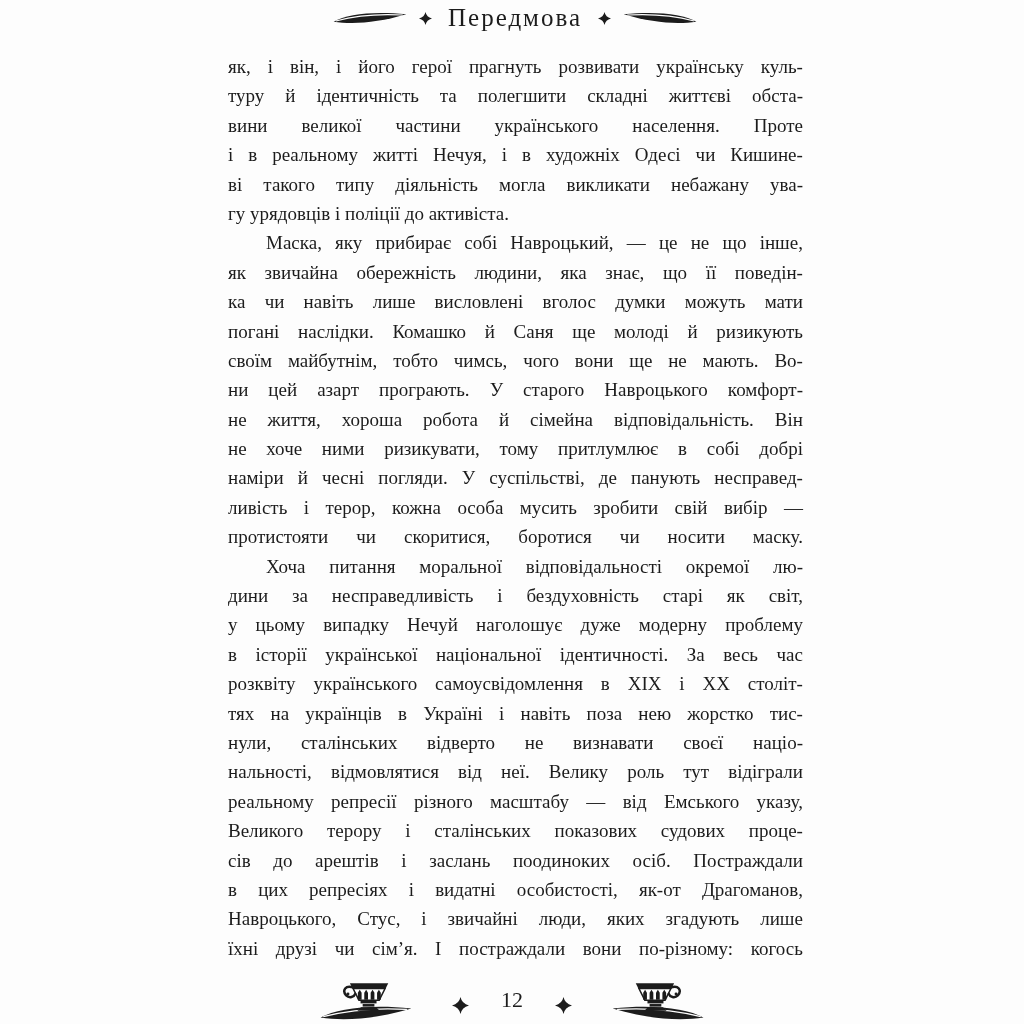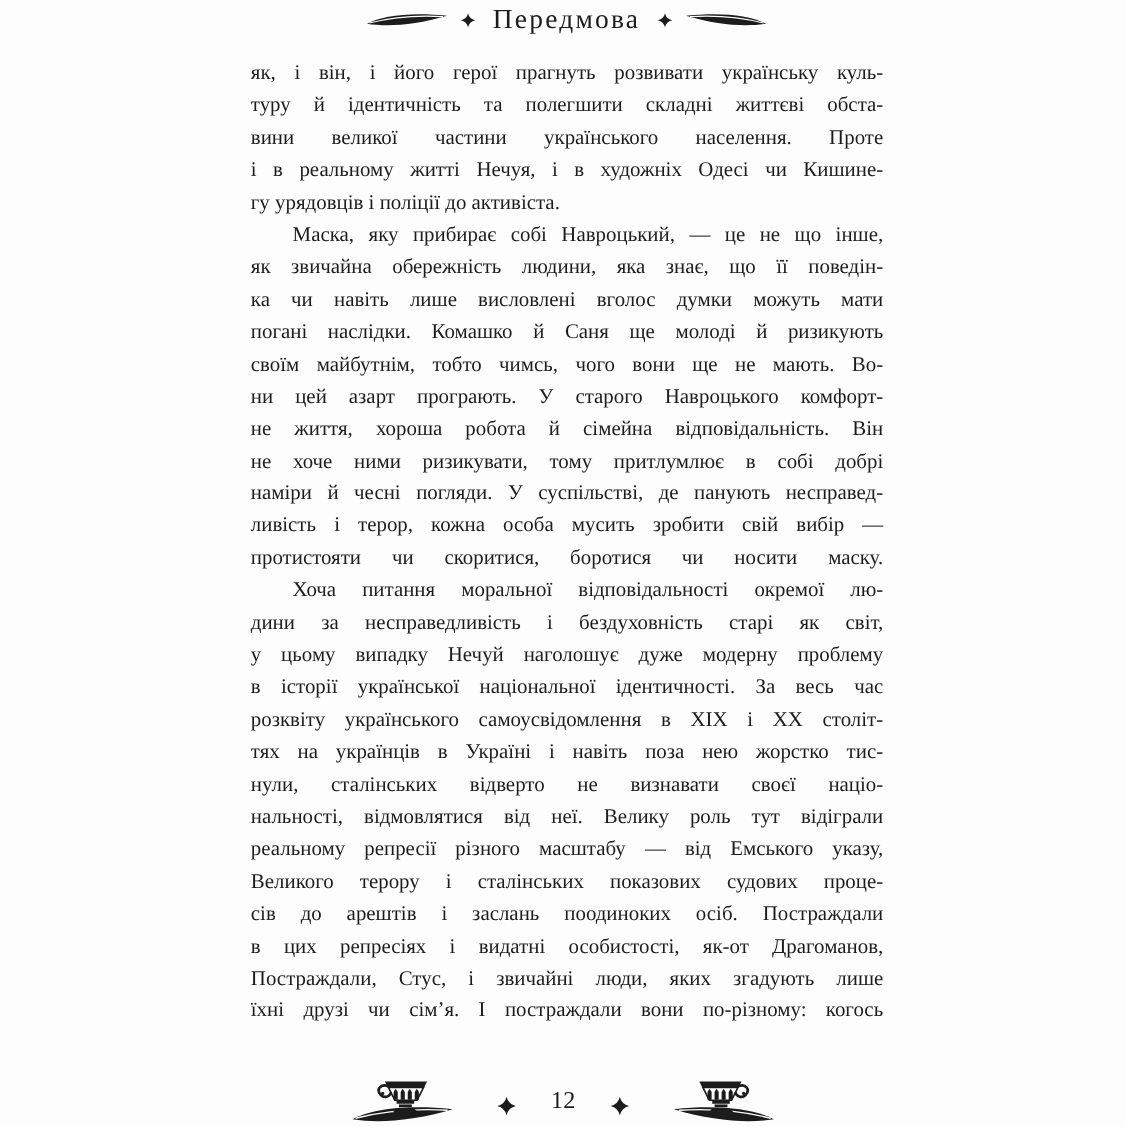--- a/index.html
+++ b/index.html
@@ -133,20 +133,21 @@
     <svg class="orn mirror" width="74" height="16">
         <use href="#sym-leaf"></use>
       </svg>
   </div>
 
   <div class="textblock">
       <div class="line"><span>як,</span><span>і</span><span>він,</span><span>і</span><span>його</span><span>герої</span><span>прагнуть</span><span>розвивати</span><span>українську</span><span>куль-</span></div>
       <div class="line"><span>туру</span><span>й</span><span>ідентичність</span><span>та</span><span>полегшити</span><span>складні</span><span>життєві</span><span>обста-</span></div>
       <div class="line"><span>вини</span><span>великої</span><span>частини</span><span>українського</span><span>населення.</span><span>Проте</span></div>
       <div class="line"><span>і</span><span>в</span><span>реальному</span><span>житті</span><span>Нечуя,</span><span>і</span><span>в</span><span>художніх</span><span>Одесі</span><span>чи</span><span>Кишине-</span></div>
+      <div class="line"><span>ві</span><span>такого</span><span>типу</span><span>діяльність</span><span>могла</span><span>викликати</span><span>небажану</span><span>ува-</span></div>
       <div class="line endline">гу урядовців і поліції до активіста.</div>
       <div class="line indent"><span>Маска,</span><span>яку</span><span>прибирає</span><span>собі</span><span>Навроцький,</span><span>—</span><span>це</span><span>не</span><span>що</span><span>інше,</span></div>
       <div class="line"><span>як</span><span>звичайна</span><span>обережність</span><span>людини,</span><span>яка</span><span>знає,</span><span>що</span><span>її</span><span>поведін-</span></div>
       <div class="line"><span>ка</span><span>чи</span><span>навіть</span><span>лише</span><span>висловлені</span><span>вголос</span><span>думки</span><span>можуть</span><span>мати</span></div>
       <div class="line"><span>погані</span><span>наслідки.</span><span>Комашко</span><span>й</span><span>Саня</span><span>ще</span><span>молоді</span><span>й</span><span>ризикують</span></div>
       <div class="line"><span>своїм</span><span>майбутнім,</span><span>тобто</span><span>чимсь,</span><span>чого</span><span>вони</span><span>ще</span><span>не</span><span>мають.</span><span>Во-</span></div>
       <div class="line"><span>ни</span><span>цей</span><span>азарт</span><span>програють.</span><span>У</span><span>старого</span><span>Навроцького</span><span>комфорт-</span></div>
       <div class="line"><span>не</span><span>життя,</span><span>хороша</span><span>робота</span><span>й</span><span>сімейна</span><span>відповідальність.</span><span>Він</span></div>
       <div class="line"><span>не</span><span>хоче</span><span>ними</span><span>ризикувати,</span><span>тому</span><span>притлумлює</span><span>в</span><span>собі</span><span>добрі</span></div>
       <div class="line"><span>наміри</span><span>й</span><span>чесні</span><span>погляди.</span><span>У</span><span>суспільстві,</span><span>де</span><span>панують</span><span>несправед-</span></div>
@@ -157,21 +158,21 @@
       <div class="line"><span>у</span><span>цьому</span><span>випадку</span><span>Нечуй</span><span>наголошує</span><span>дуже</span><span>модерну</span><span>проблему</span></div>
       <div class="line"><span>в</span><span>історії</span><span>української</span><span>національної</span><span>ідентичності.</span><span>За</span><span>весь</span><span>час</span></div>
       <div class="line"><span>розквіту</span><span>українського</span><span>самоусвідомлення</span><span>в</span><span>XIX</span><span>і</span><span>XX</span><span>століт-</span></div>
       <div class="line"><span>тях</span><span>на</span><span>українців</span><span>в</span><span>Україні</span><span>і</span><span>навіть</span><span>поза</span><span>нею</span><span>жорстко</span><span>тис-</span></div>
       <div class="line"><span>нули,</span><span>сталінських</span><span>відверто</span><span>не</span><span>визнавати</span><span>своєї</span><span>націо-</span></div>
       <div class="line"><span>нальності,</span><span>відмовлятися</span><span>від</span><span>неї.</span><span>Велику</span><span>роль</span><span>тут</span><span>відіграли</span></div>
       <div class="line"><span>реальному</span><span>репресії</span><span>різного</span><span>масштабу</span><span>—</span><span>від</span><span>Емського</span><span>указу,</span></div>
       <div class="line"><span>Великого</span><span>терору</span><span>і</span><span>сталінських</span><span>показових</span><span>судових</span><span>проце-</span></div>
       <div class="line"><span>сів</span><span>до</span><span>арештів</span><span>і</span><span>заслань</span><span>поодиноких</span><span>осіб.</span><span>Постраждали</span></div>
       <div class="line"><span>в</span><span>цих</span><span>репресіях</span><span>і</span><span>видатні</span><span>особистості,</span><span>як-от</span><span>Драгоманов,</span></div>
-      <div class="line"><span>Постраждали,</span><span>Стус,</span><span>і</span><span>звичайні</span><span>люди,</span><span>яких</span><span>згадують</span><span>лише</span></div>
+      <div class="line"><span>Навроцького,</span><span>Стус,</span><span>і</span><span>звичайні</span><span>люди,</span><span>яких</span><span>згадують</span><span>лише</span></div>
       <div class="line"><span>їхні</span><span>друзі</span><span>чи</span><span>сім’я.</span><span>І</span><span>постраждали</span><span>вони</span><span>по-різному:</span><span>когось</span></div>
     </div>
 
   <div class="footer">
     <div class="cupgroup">
       <svg class="leaf" width="100" height="20">
           <use href="#sym-leaf"></use>
         </svg>
       <svg class="cup" width="52" height="32">
           <use href="#sym-cup"></use>

